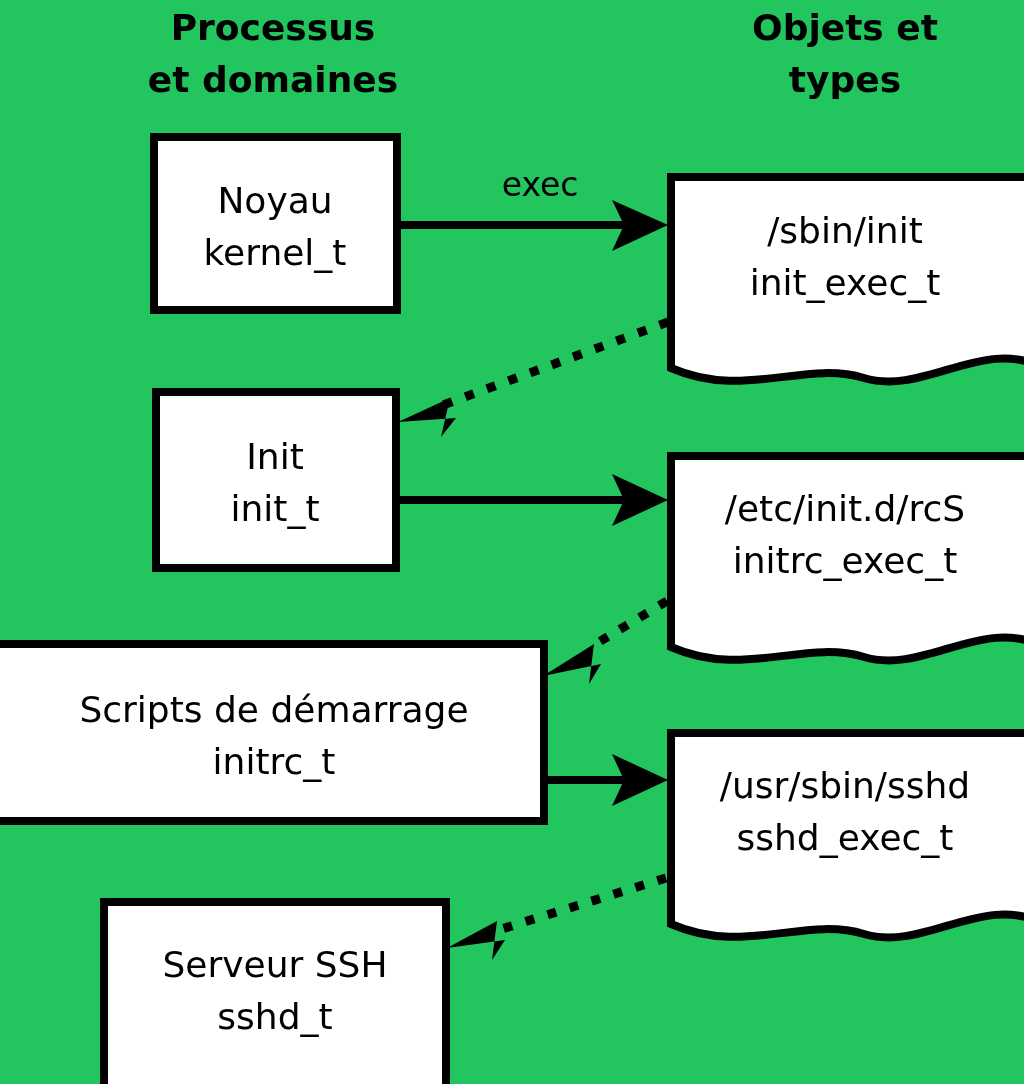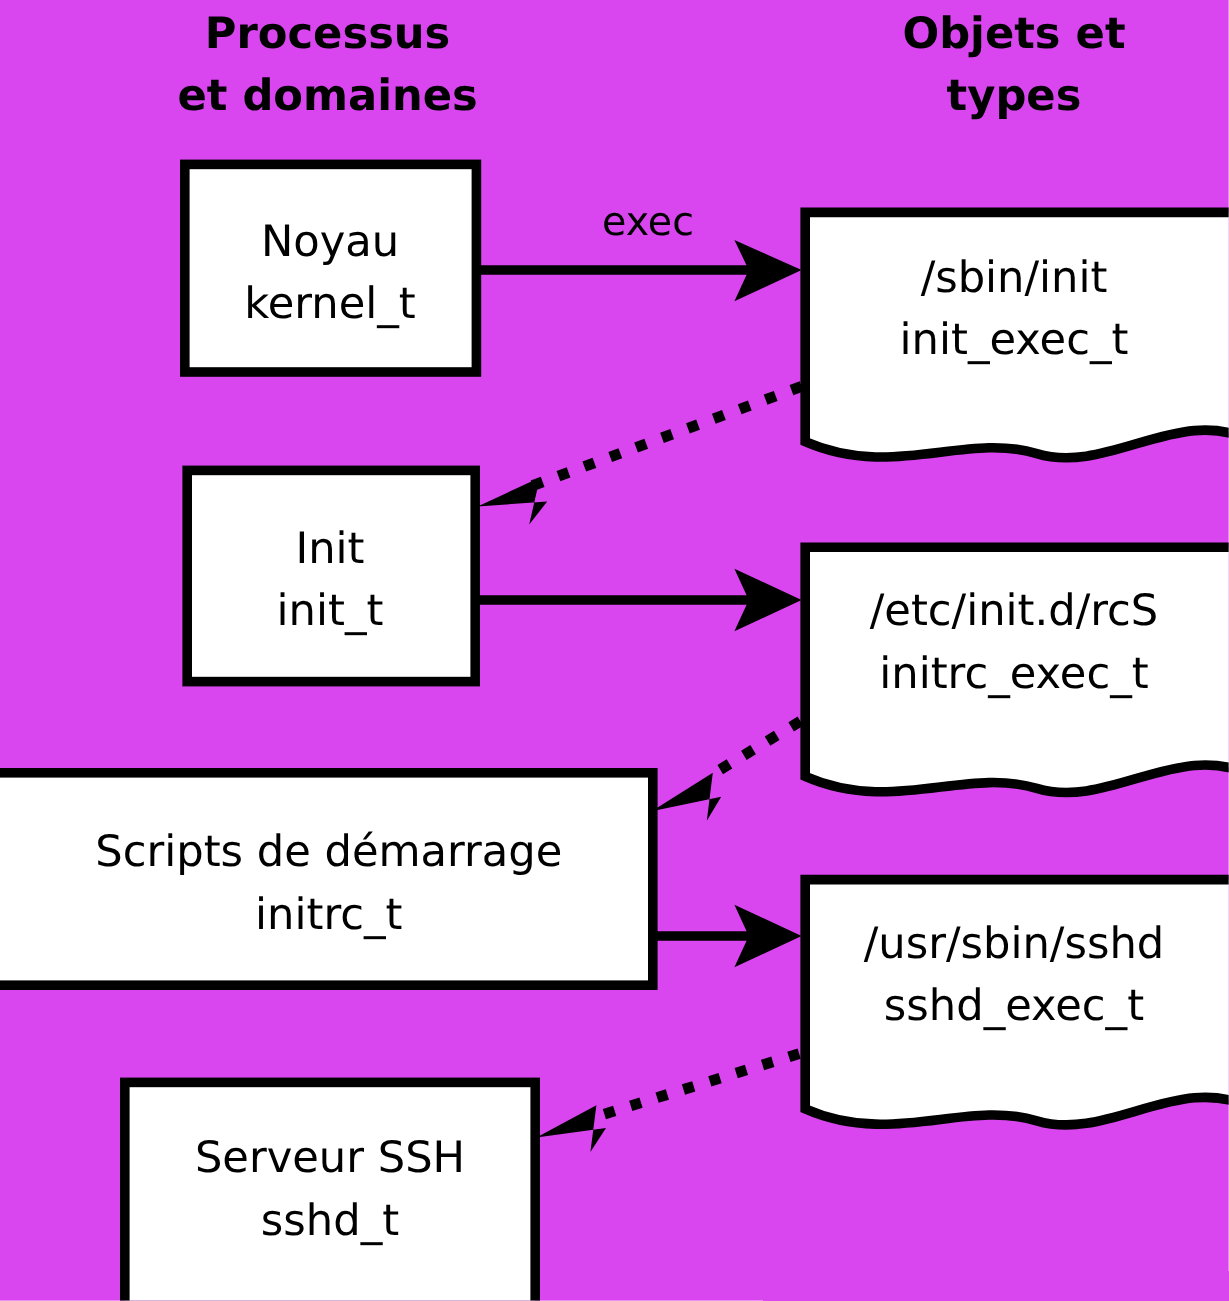--- a/index.html
+++ b/index.html
@@ -10,21 +10,21 @@
   body {
     width: 1024px;
     height: 1084px;
     font-family: "DejaVu Sans", sans-serif;
     overflow: hidden;
   }
   #diagram-root {
     position: relative;
     width: 1024px;
     height: 1084px;
-    background: #d946ef;
+    background: #22c55e;
   }
   svg#diagram-svg {
     display: block;
     width: 1024px;
     height: 1084px;
   }
   .col-header {
     font-family: "DejaVu Sans", sans-serif;
     font-weight: bold;
     font-size: 36px;

